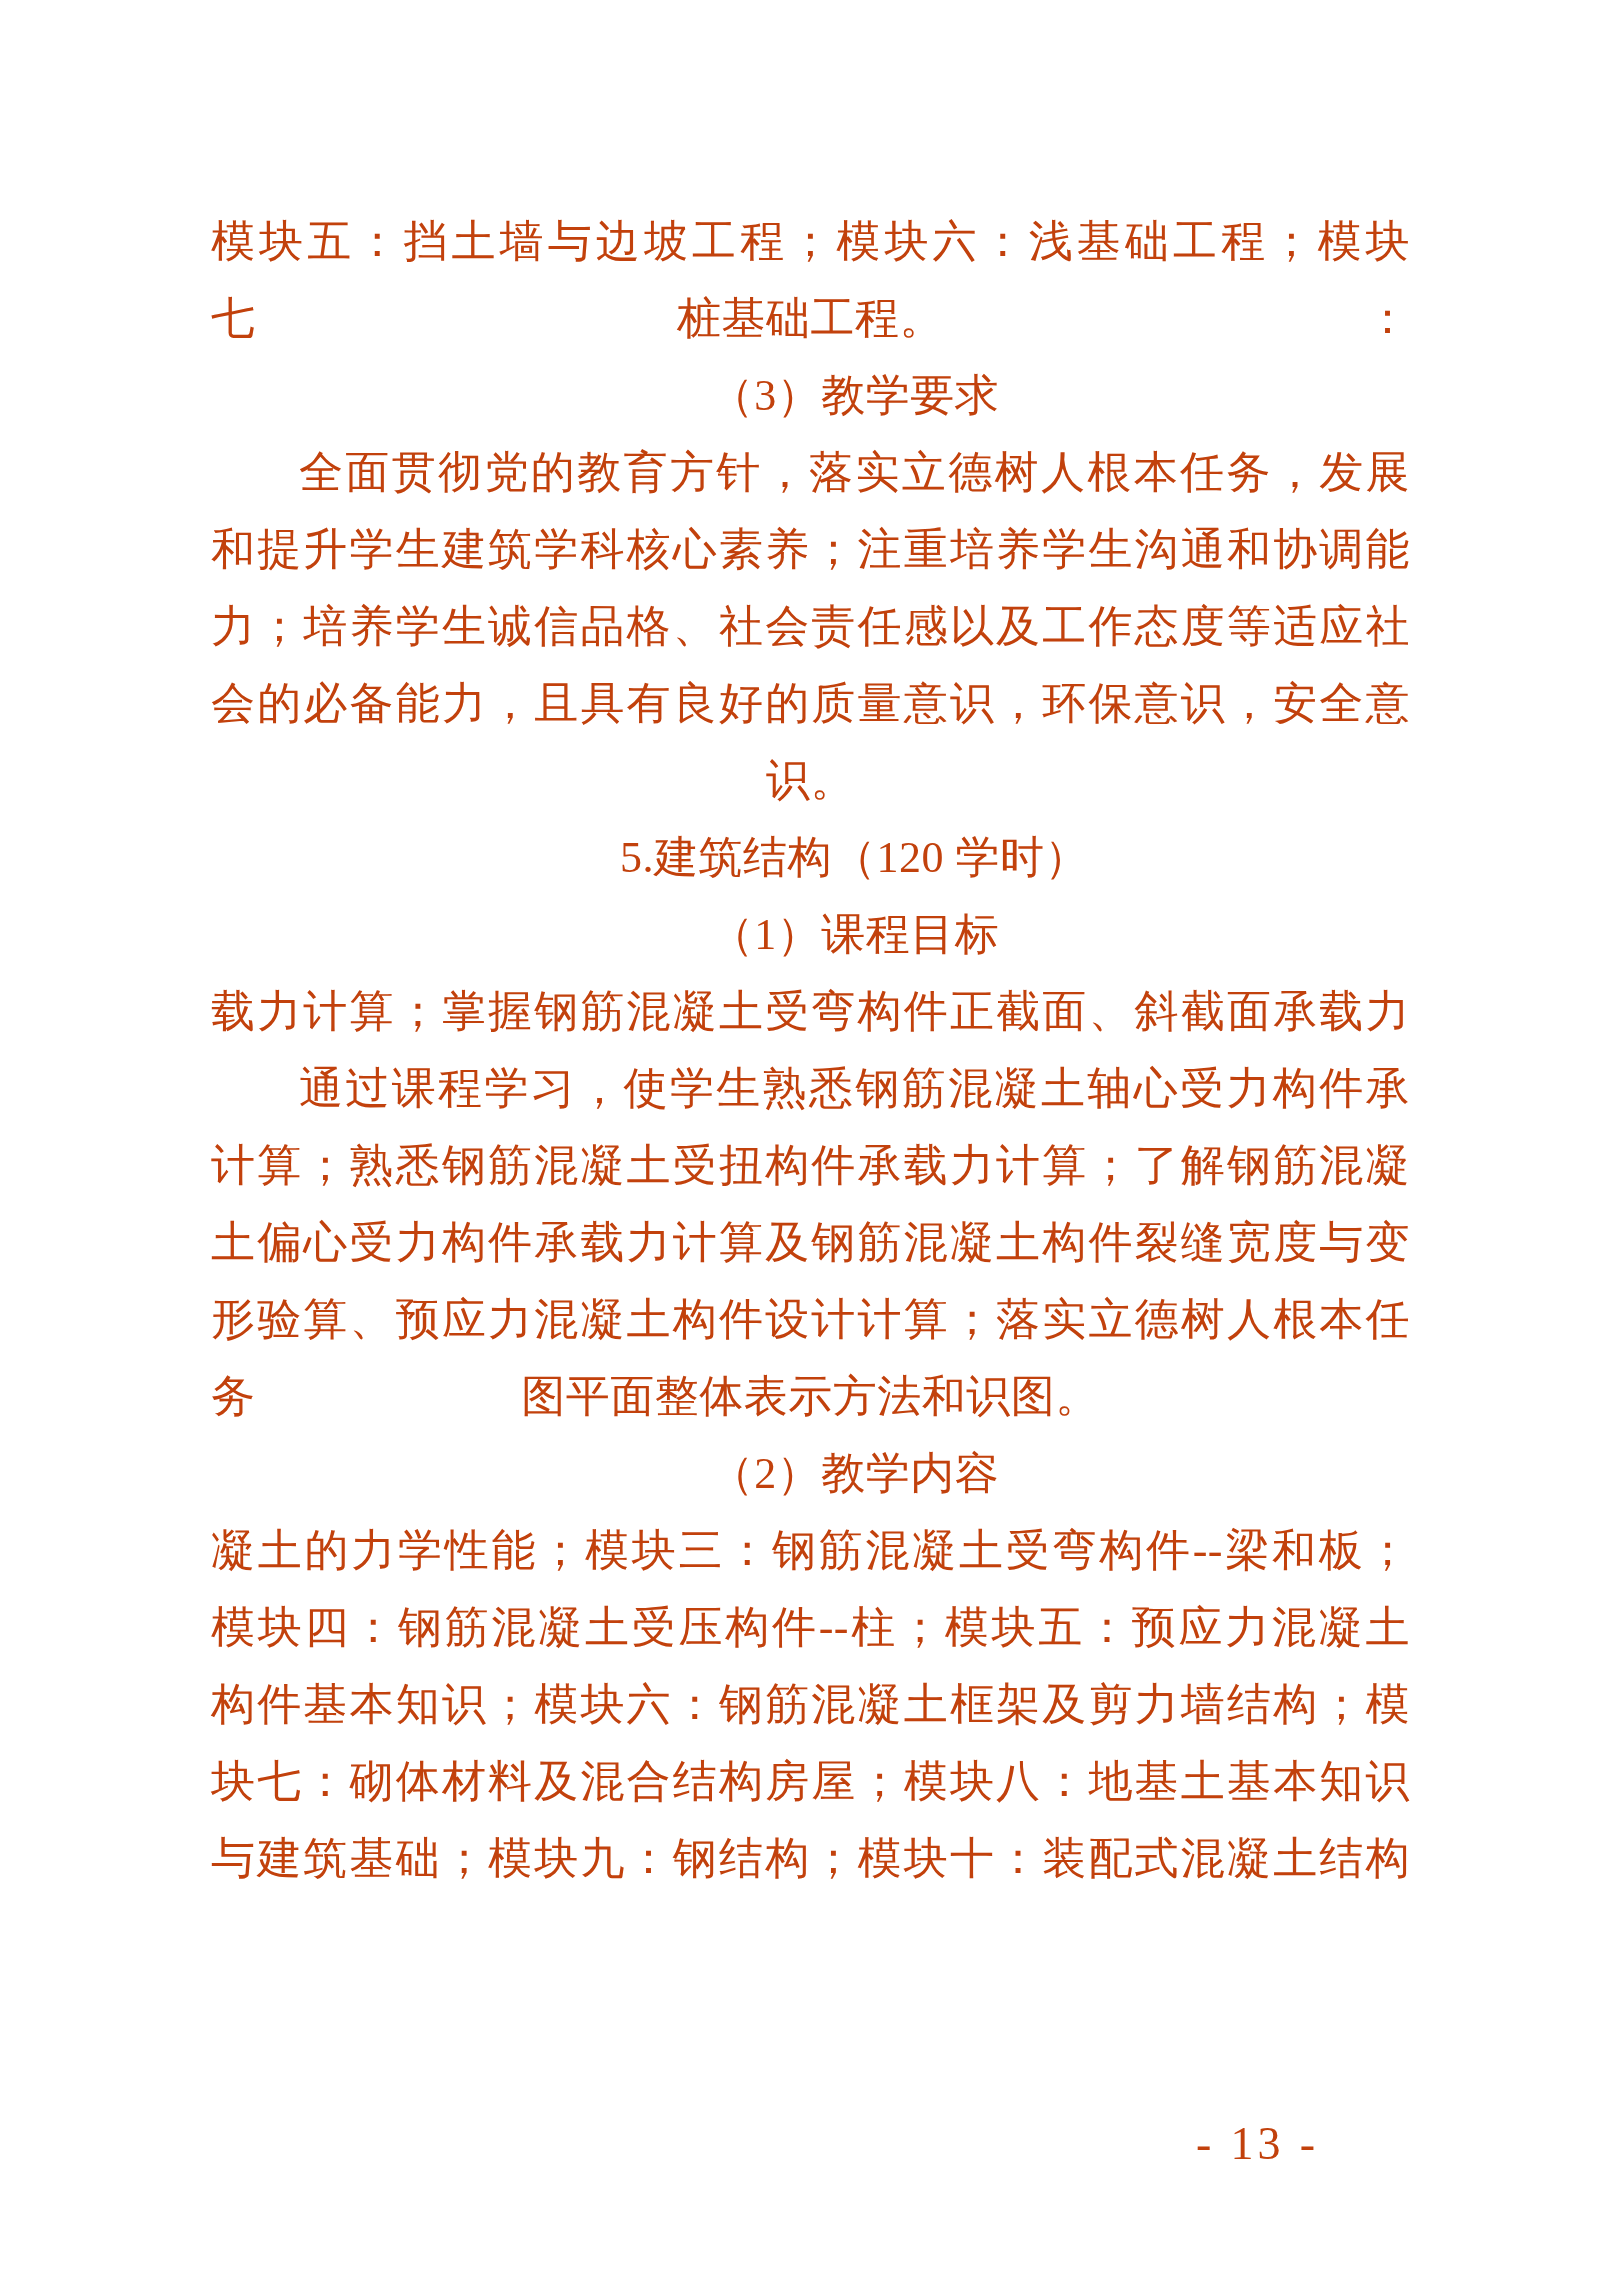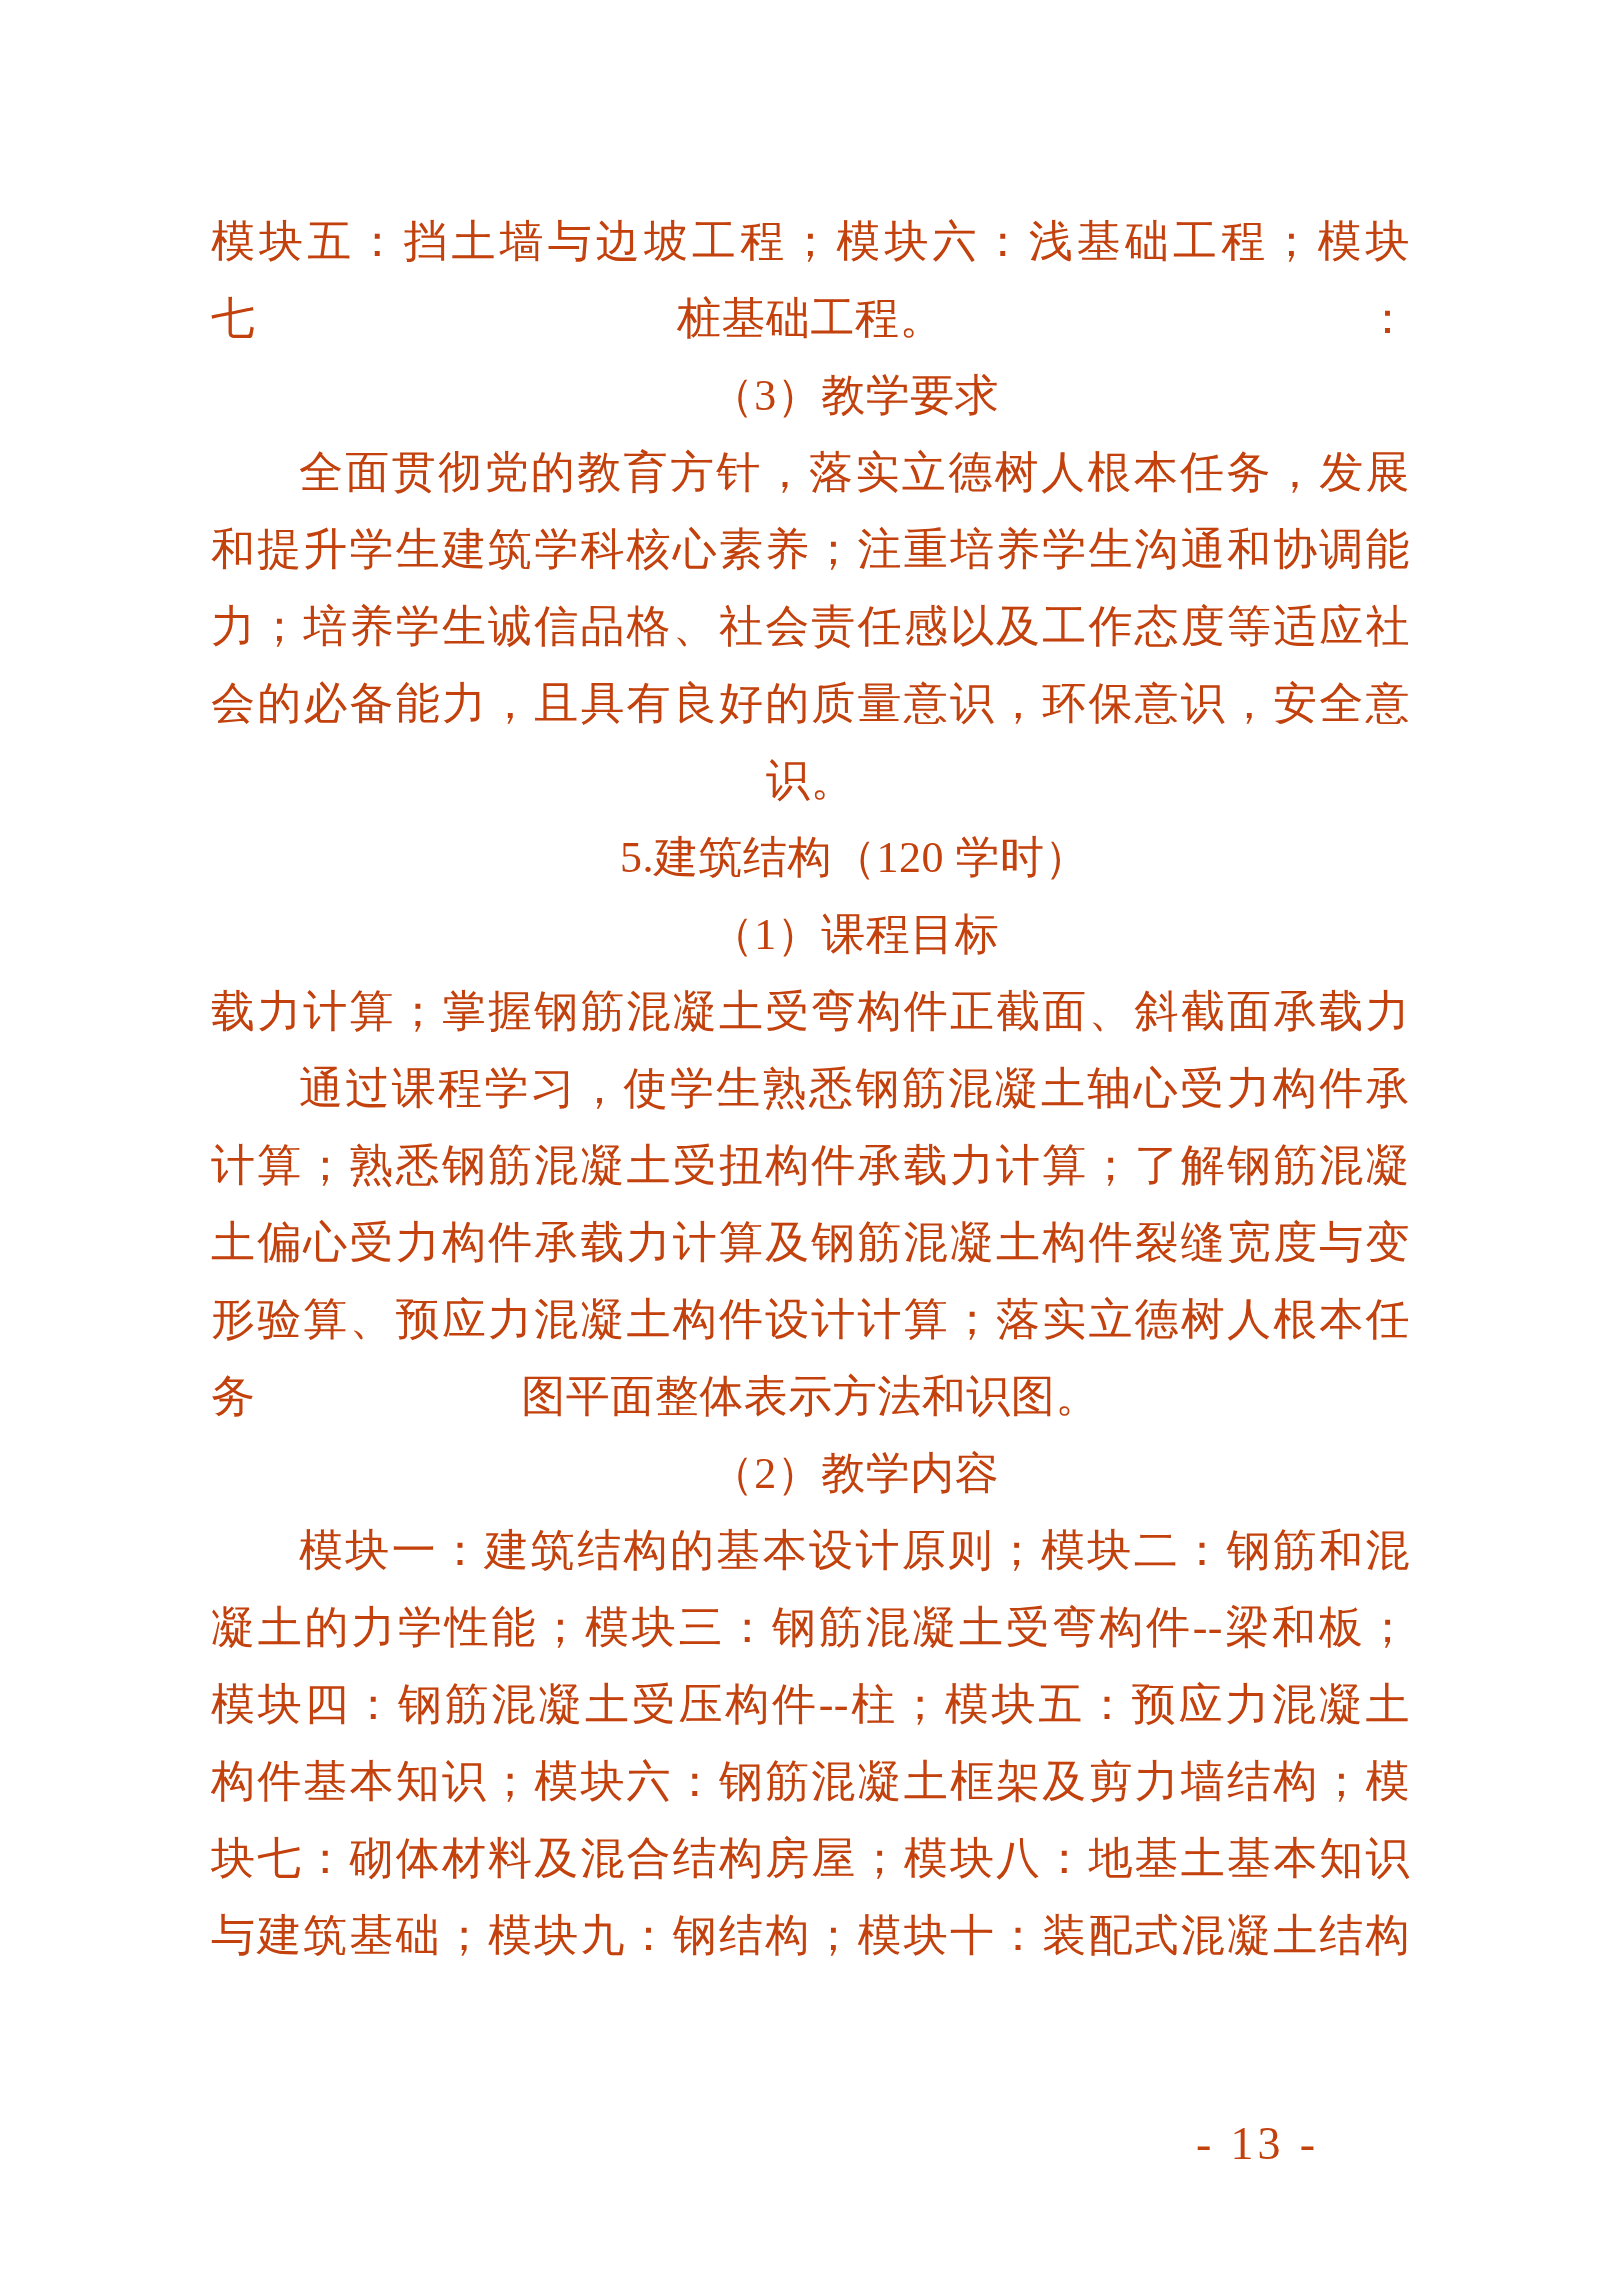--- a/index.html
+++ b/index.html
@@ -60,21 +60,20 @@
       <div class="line">识。</div>
       <div class="line indent"><span class="bold-part">5.建筑结构</span><span>（120 学时）</span></div>
       <div class="line indent">（1）课程目标</div>
       <div class="line full">载力计算；掌握钢筋混凝土受弯构件正截面、斜截面承载力</div>
       <div class="line indent full">通过课程学习，使学生熟悉钢筋混凝土轴心受力构件承</div>
       <div class="line full">计算；熟悉钢筋混凝土受扭构件承载力计算；了解钢筋混凝</div>
       <div class="line full">土偏心受力构件承载力计算及钢筋混凝土构件裂缝宽度与变</div>
       <div class="line full">形验算、预应力混凝土构件设计计算；落实立德树人根本任务</div>
       <div class="line">图平面整体表示方法和识图。</div>
       <div class="line indent">（2）教学内容</div>
-      <div class="line indent full">模块一：建筑结构的基本设计原则；模块二：钢筋和混</div>
       <div class="line full">凝土的力学性能；模块三：钢筋混凝土受弯构件--梁和板；</div>
       <div class="line full">模块四：钢筋混凝土受压构件--柱；模块五：预应力混凝土</div>
       <div class="line full">构件基本知识；模块六：钢筋混凝土框架及剪力墙结构；模</div>
       <div class="line full">块七：砌体材料及混合结构房屋；模块八：地基土基本知识</div>
       <div class="line full">与建筑基础；模块九：钢结构；模块十：装配式混凝土结构</div>
     </div>
   <div class="page-number">- 13 -</div>
 </div>
 
 

